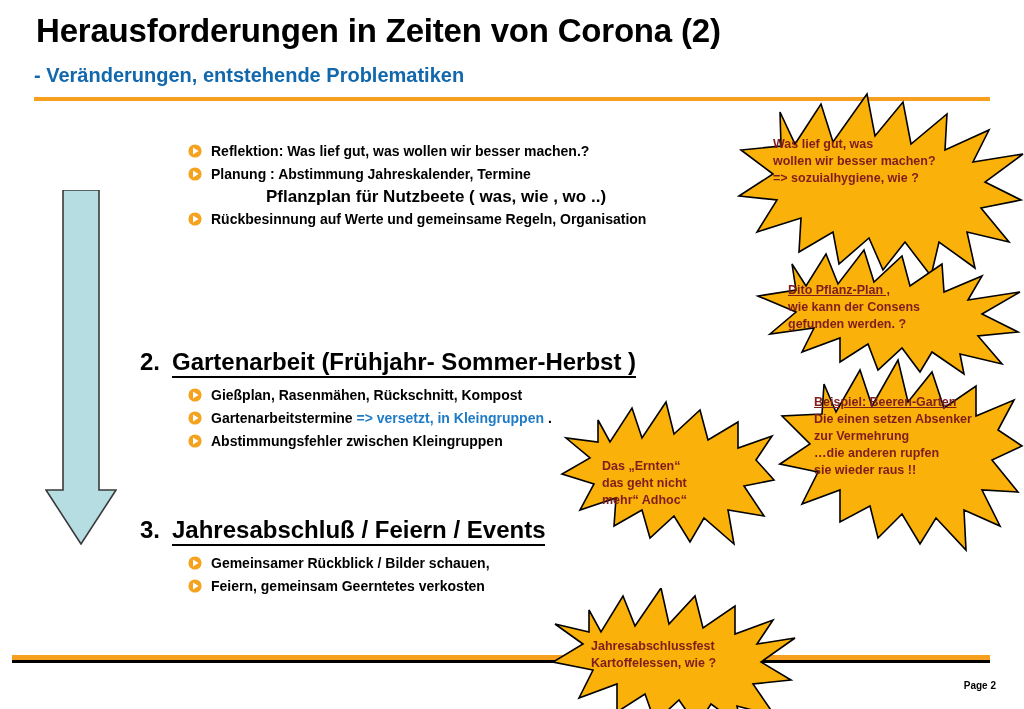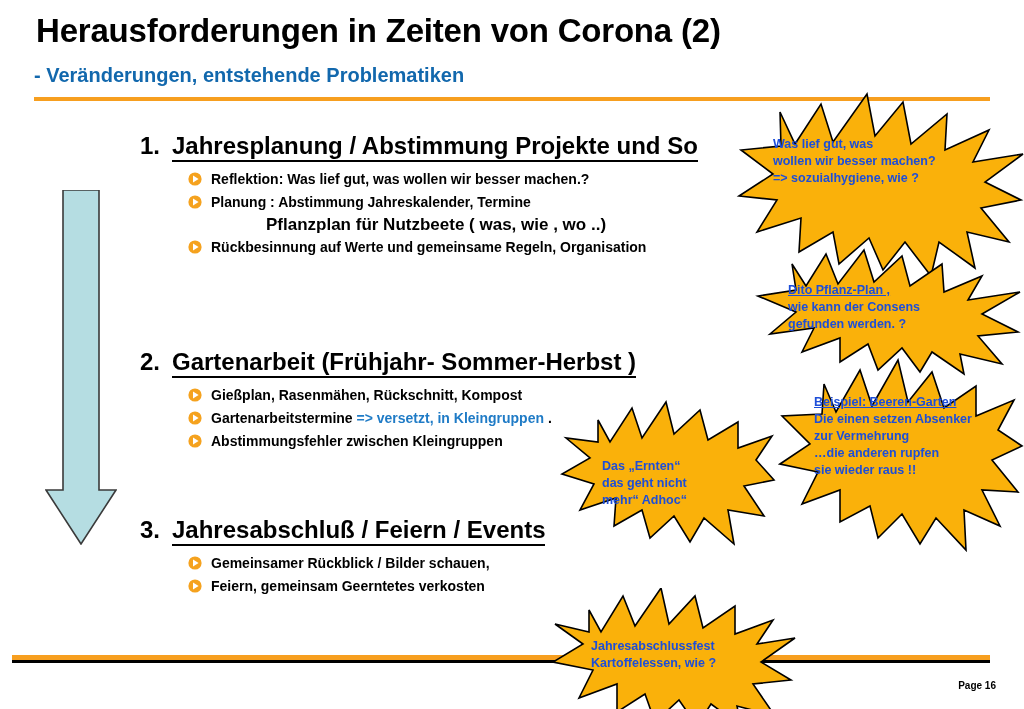--- a/index.html
+++ b/index.html
@@ -112,21 +112,21 @@
 
   
   .burst {
     position: absolute;
   }
   .burst svg { display: block; }
   .burst-text {
     position: absolute;
     font-size: 12.5px;
     font-weight: bold;
-    color: #1d4ed8;
+    color: #7f1d1d;
     line-height: 17px;
     white-space: nowrap;
   }
   .burst-text .u { text-decoration: underline; }
 
   
   .footer-rule-orange {
     position: absolute;
     left: 12px;
     top: 655px;
@@ -160,23 +160,20 @@
   <div class="slide-subtitle">- Veränderungen, entstehende Problematiken</div>
   <div class="title-rule"></div>
 
   <div class="down-arrow">
     <svg viewBox="0 0 72 355" width="72" height="355" xmlns="http://www.w3.org/2000/svg">
       <polygon points="18,0 54,0 54,300 71,300 36,354 1,300 18,300" fill="#B5DDE2" stroke="#3A3A3A" stroke-width="1.6"></polygon>
     </svg>
   </div>
 
   <div class="section" style="left:140px; top:132px;">
-    <div class="section-head">
-      <span class="section-num">1.</span><span class="head-text">Jahresplanung / Abstimmung Projekte und So</span>
-    </div>
     <div class="bullets">
 
       <div class="bullet-row">
         <span class="bullet-icon">
           <svg viewBox="0 0 14 14" width="14" height="14" xmlns="http://www.w3.org/2000/svg">
             <circle cx="7" cy="7" r="6.6" fill="#F5A21E"></circle>
             <polygon points="5,3.6 10.6,7 5,10.4" fill="#ffffff"></polygon>
           </svg>
         </span>
         <span class="bullet-text">Reflektion: Was lief gut, was wollen wir besser machen.?</span>
@@ -326,15 +323,15 @@
       <polygon fill="#FAB10A" stroke="#000000" stroke-width="1.6" points="44,22 56,44 78,8 90,38 116,0 124,36 150,8 158,40 190,18 190,46 228,32 212,56 250,50 216,74 246,92 208,96 230,128 192,118 196,138 166,116 152,138 134,112 110,134 100,106 72,124 72,96 34,110 48,82 8,74 38,56 10,36 44,44"></polygon>
     </svg>
     <div class="burst-text" style="left:46px; top:50px;">
       <div>Jahresabschlussfest</div>
       <div>Kartoffelessen, wie ?</div>
     </div>
   </div>
 
   <div class="footer-rule-orange"></div>
   <div class="footer-rule-black"></div>
-  <div class="page-num">Page 16</div>
+  <div class="page-num">Page 2</div>
 
 </div>
 
 </body></html>

